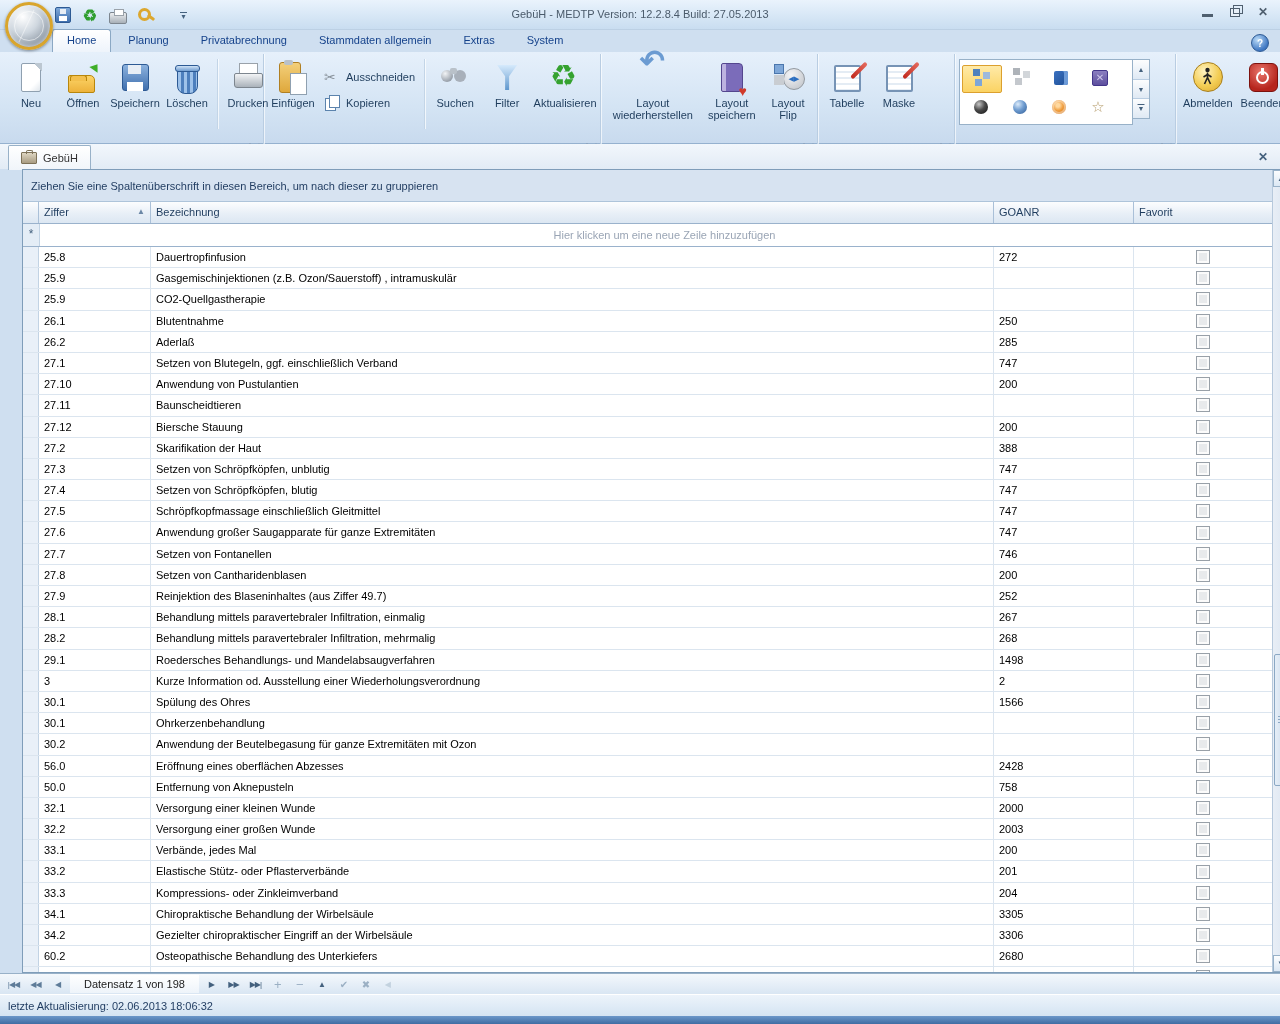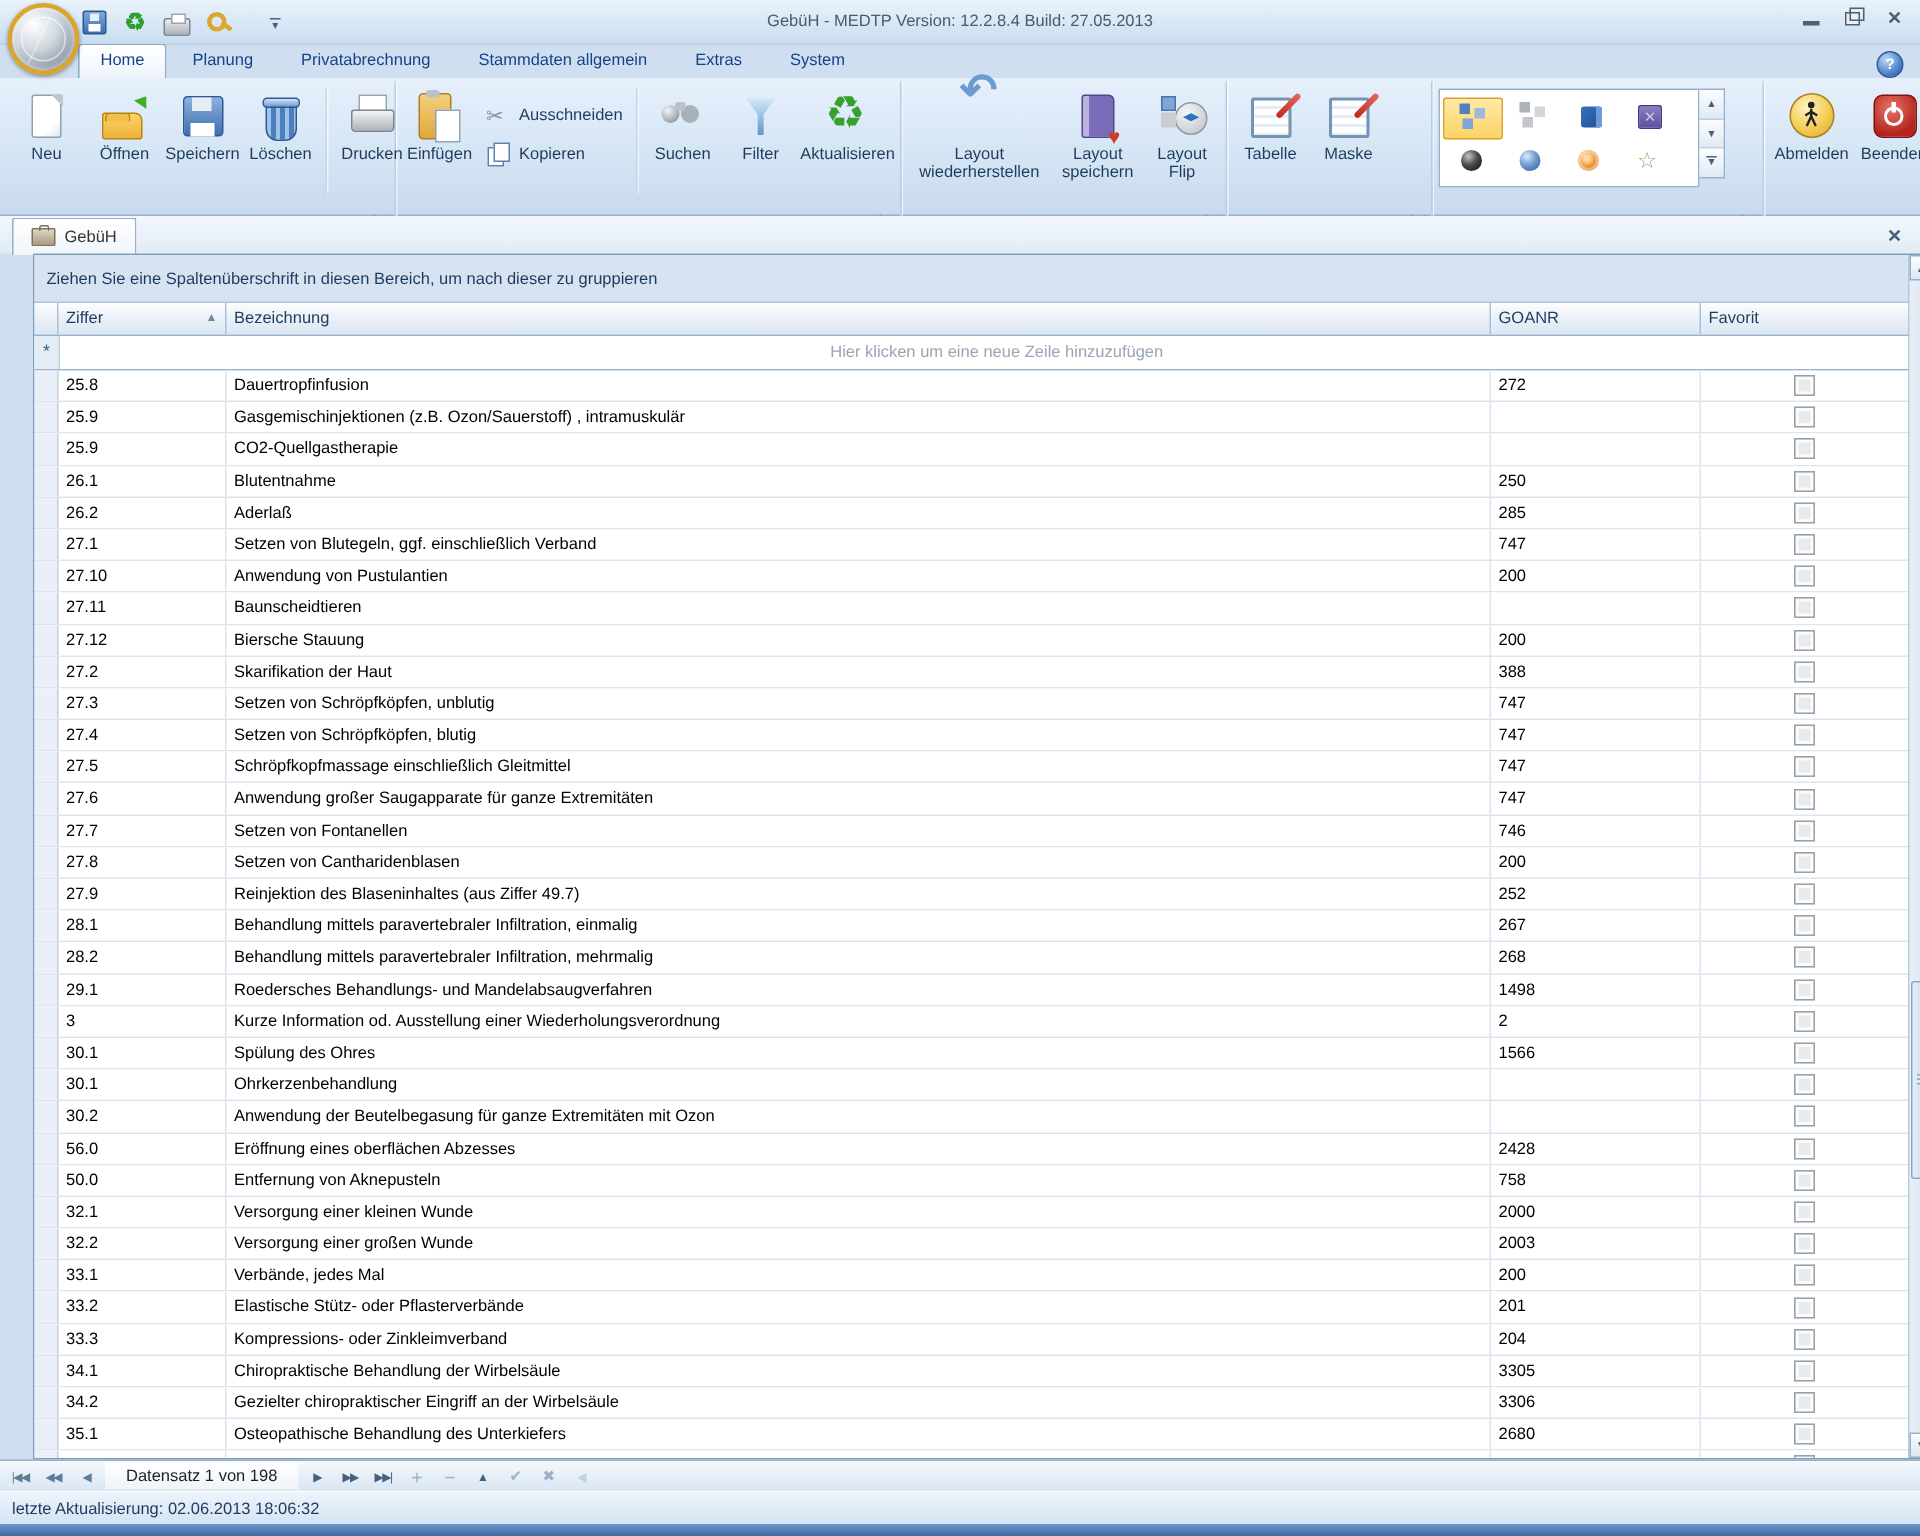--- a/index.html
+++ b/index.html
@@ -701,21 +701,21 @@
           <div class="c w-z">34.2</div>
           <div class="c w-b">Gezielter chiropraktischer Eingriff an der Wirbelsäule</div>
           <div class="c w-g">3306</div>
           <div class="c fav w-f" style="border-right:none">
             <span class="checkbox"></span>
           </div>
         </div>
 
         <div class="grow">
           <div class="c ind w-ind"></div>
-          <div class="c w-z">35.1</div>
+          <div class="c w-z">60.2</div>
           <div class="c w-b">Osteopathische Behandlung des Unterkiefers</div>
           <div class="c w-g">2680</div>
           <div class="c fav w-f" style="border-right:none">
             <span class="checkbox"></span>
           </div>
         </div>
 
         <div class="grow">
           <div class="c ind w-ind"></div>
           <div class="c w-z">35.2</div>

